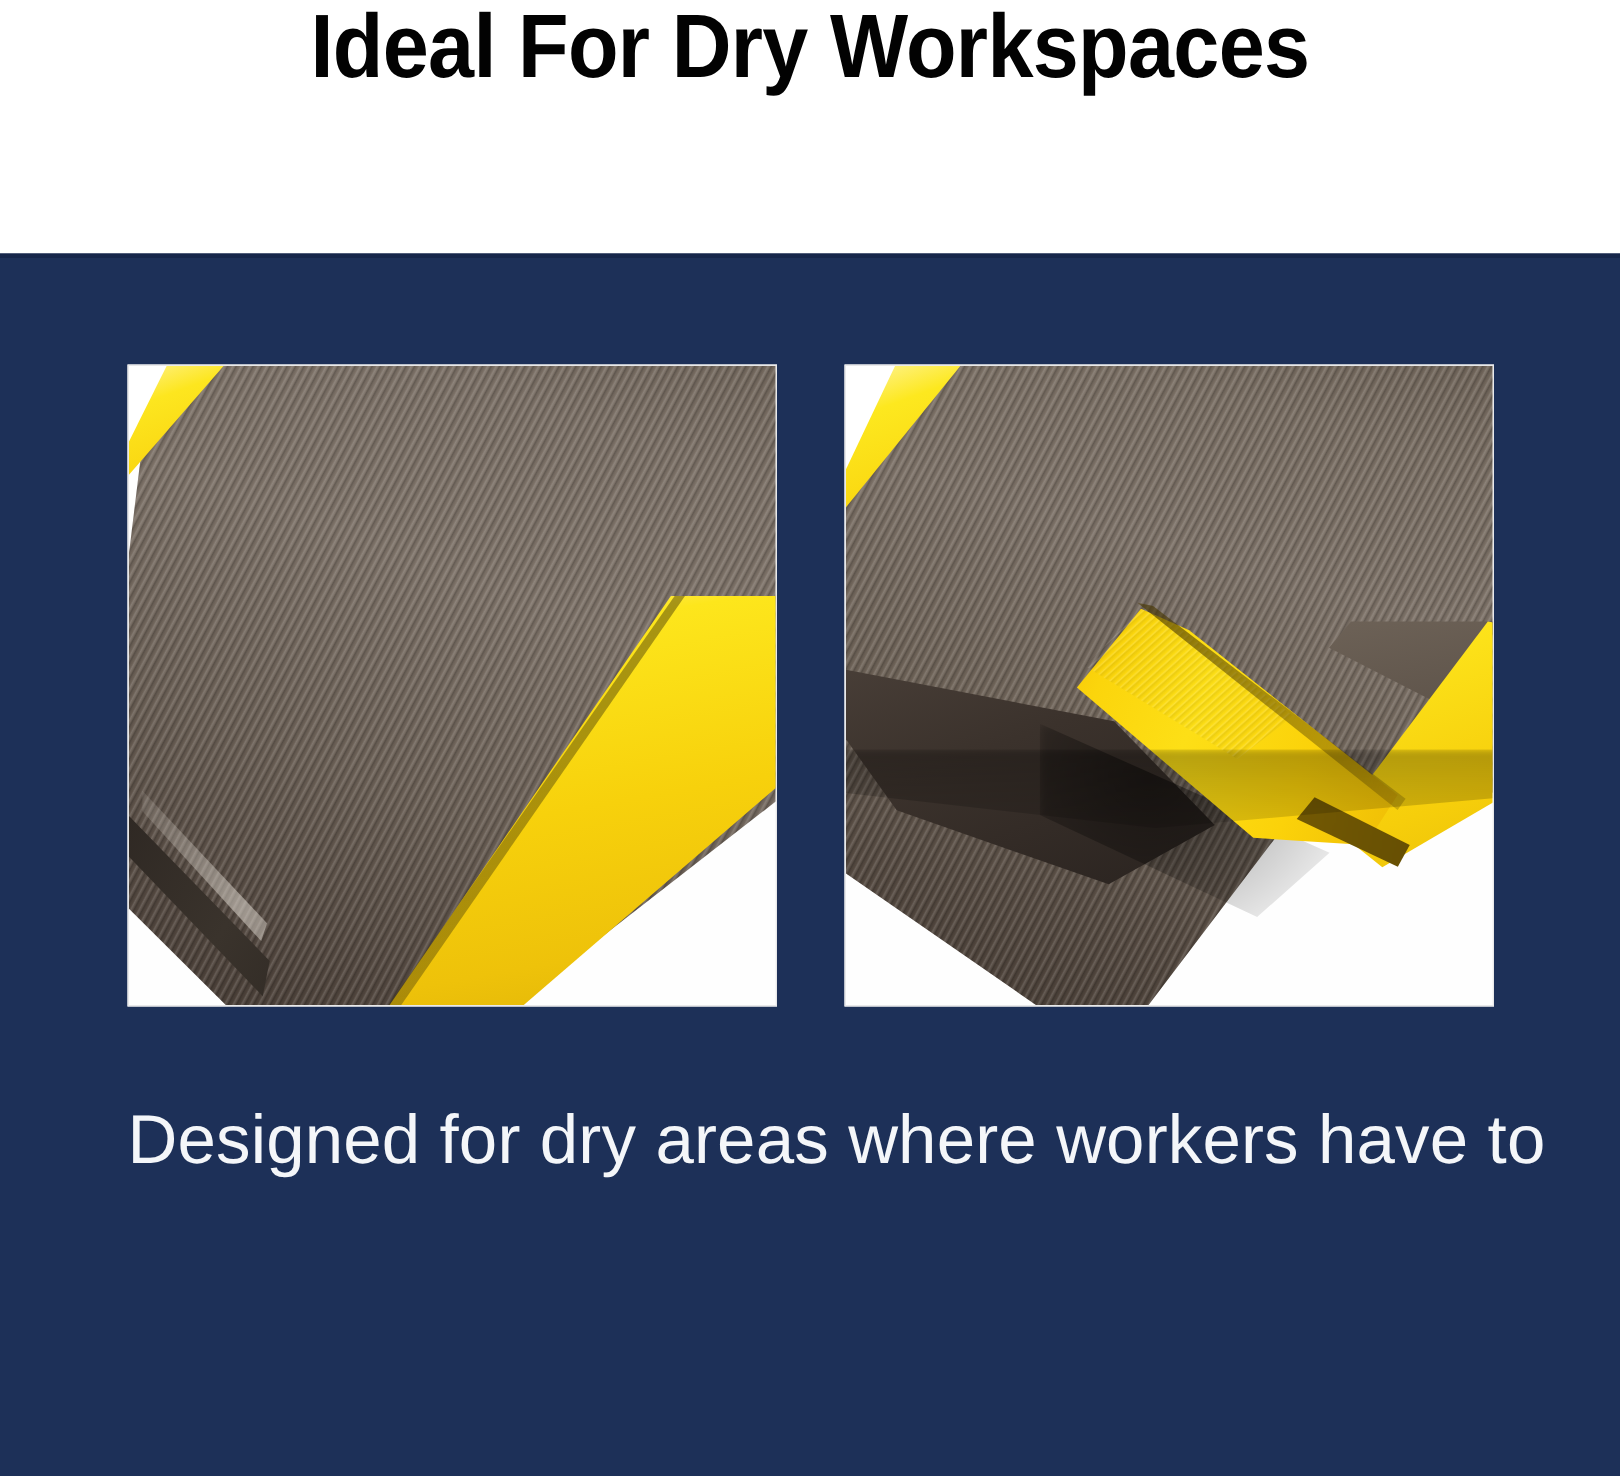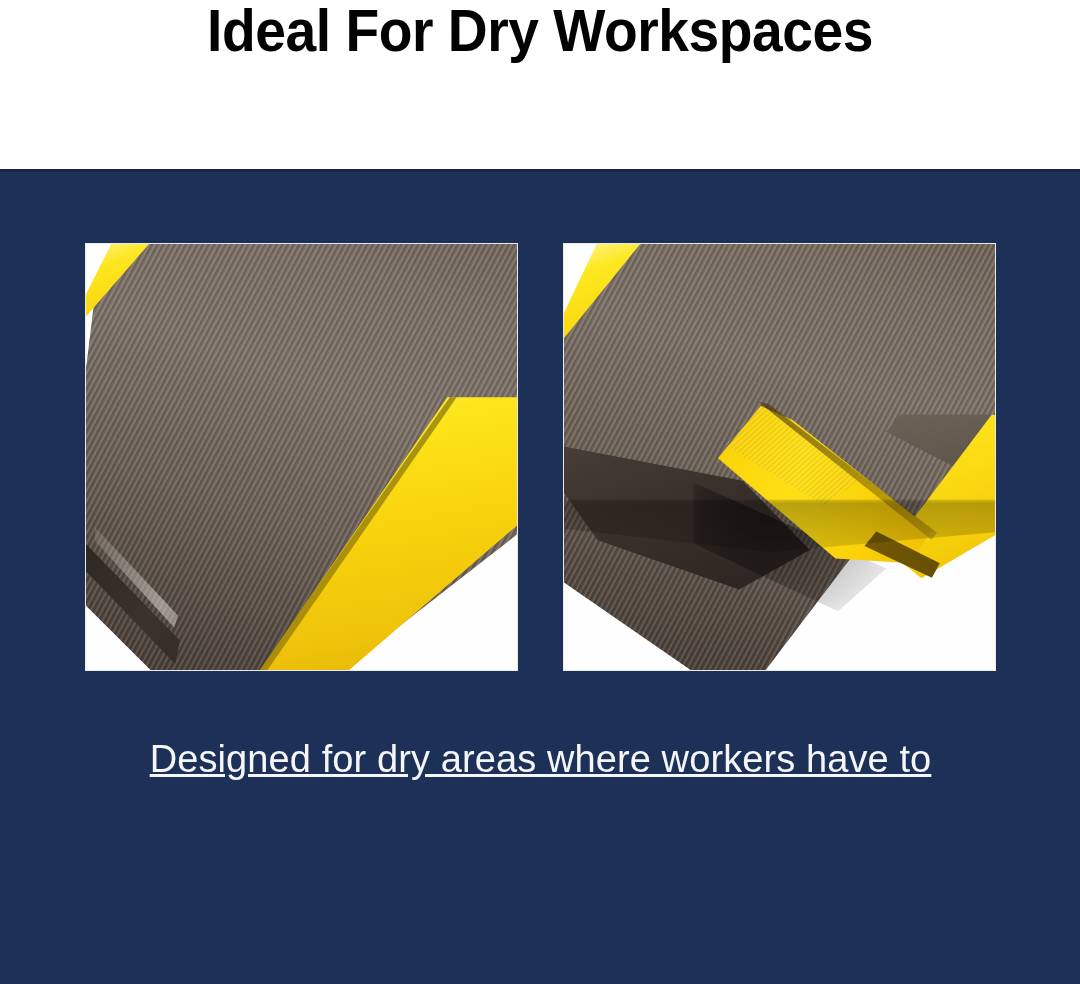--- a/index.html
+++ b/index.html
@@ -305,25 +305,24 @@
   }
 
   
   .caption {
     position: absolute;
     left: 85px; top: 565px;
     width: 911px;
     text-align: center;
     font-family: "Liberation Sans Narrow", "Liberation Sans", sans-serif;
     font-weight: 400;
-    font-size: 38px;
+    font-size: 46px;
     line-height: 44px;
     color: #f4f6f9;
     letter-spacing: 0.1px;
-    text-decoration: underline;
   }
   .caption .cap-line { display: block; white-space: nowrap; }
 </style>
 </head>
 <body>
 
 <div class="page">
 
   <div class="header-band">
     <h1 class="page-title">Ideal For Dry Workspaces</h1>

